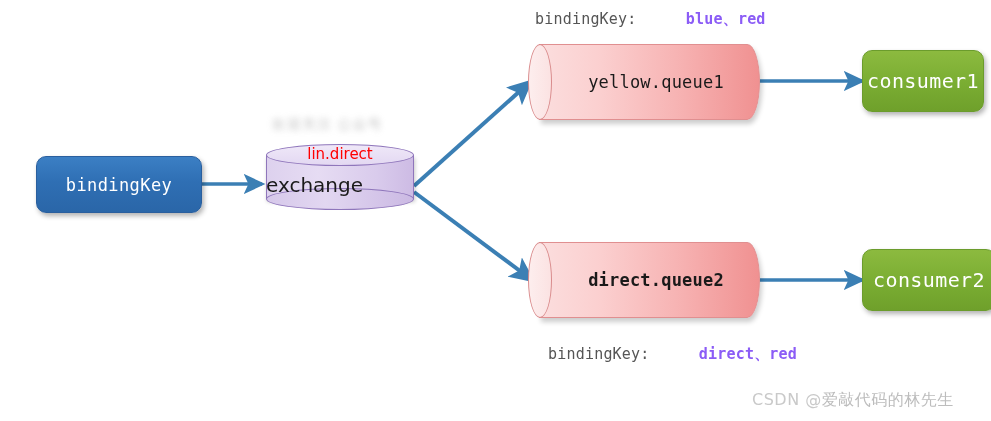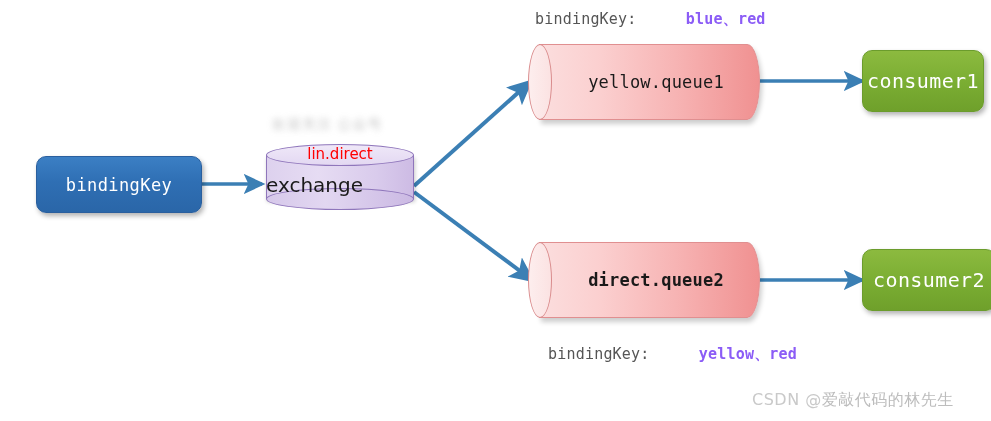--- a/index.html
+++ b/index.html
@@ -255,20 +255,20 @@
     <div class="q-cap"></div>
     <div class="q-label">direct.queue2</div>
   </div>
 
   <div class="node-box consumer" style="left:862px; top:249px; width:134px; height:62px;">
     <span>consumer2</span>
   </div>
 
   <div class="binding-caption" style="left:548px; top:345px;">
     <span>bindingKey:</span>
-    <span class="key-val">yellow、red</span>
+    <span class="key-val">direct、red</span>
   </div>
 
   <div class="csdn-mark" style="left:752px; top:390px;">
     <span>CSDN @</span><span class="cn">爱敲代码的林先生</span>
   </div>
 
 </div>
 
 </body></html>

